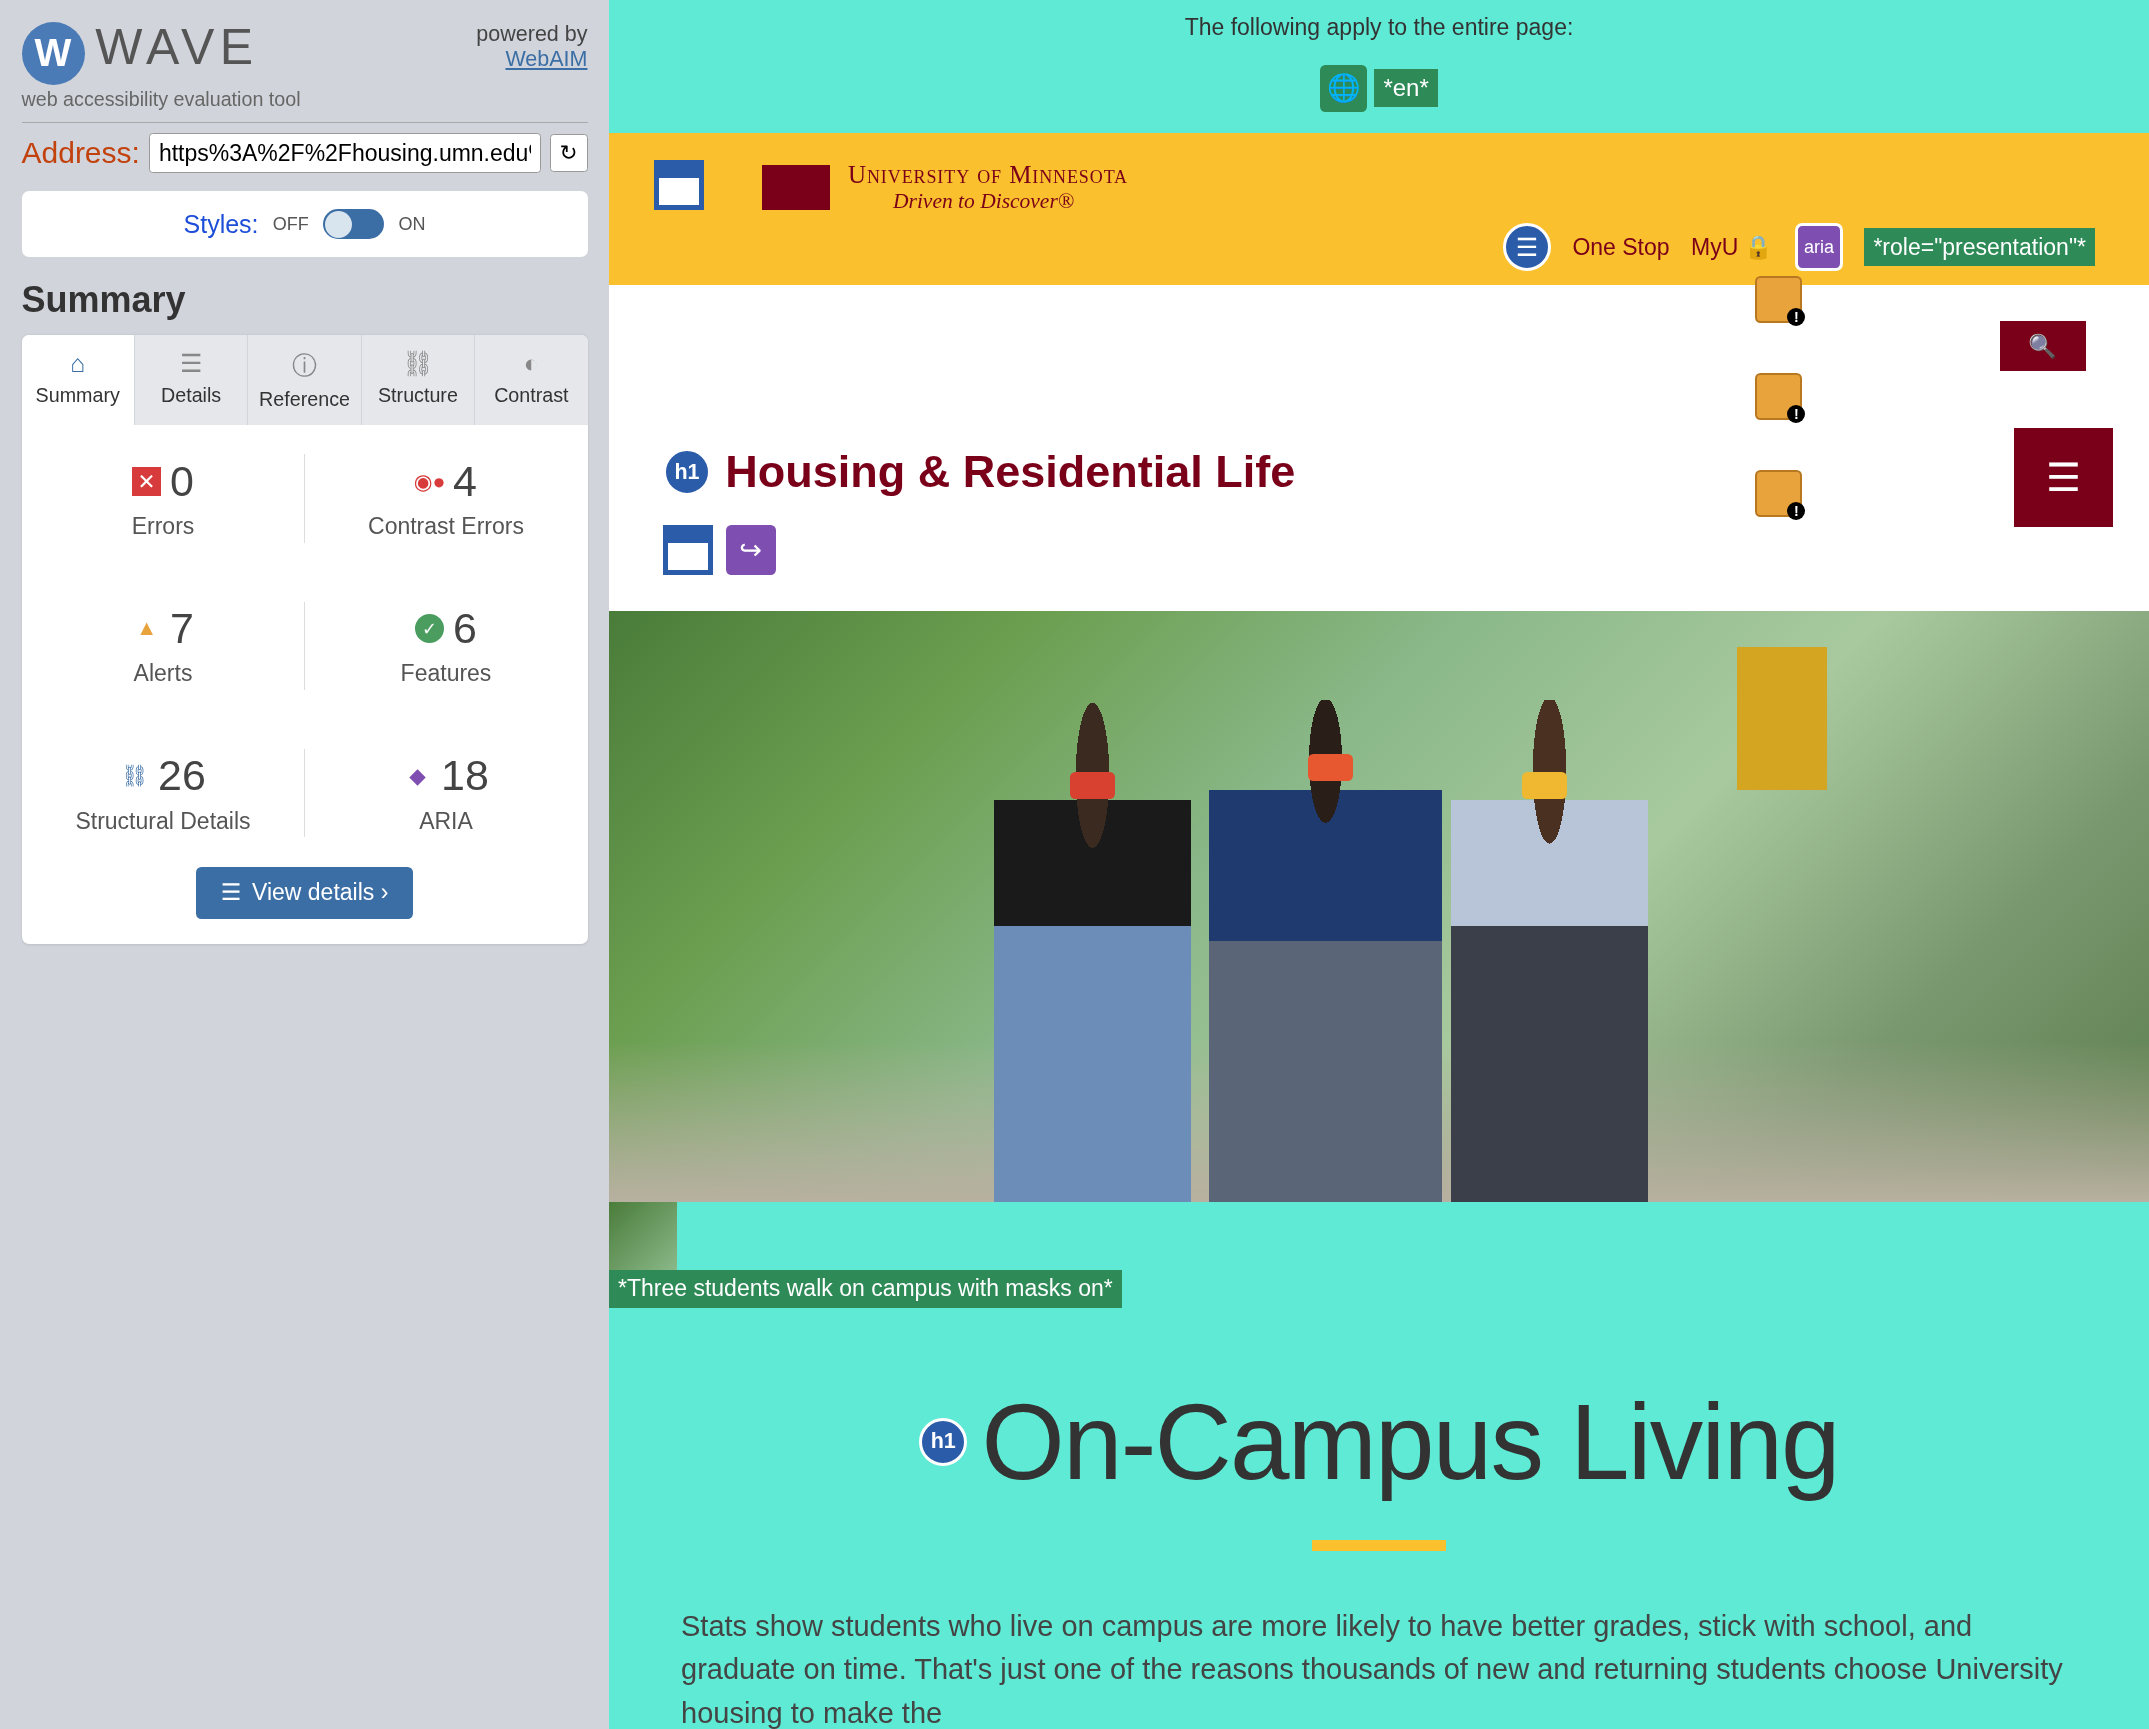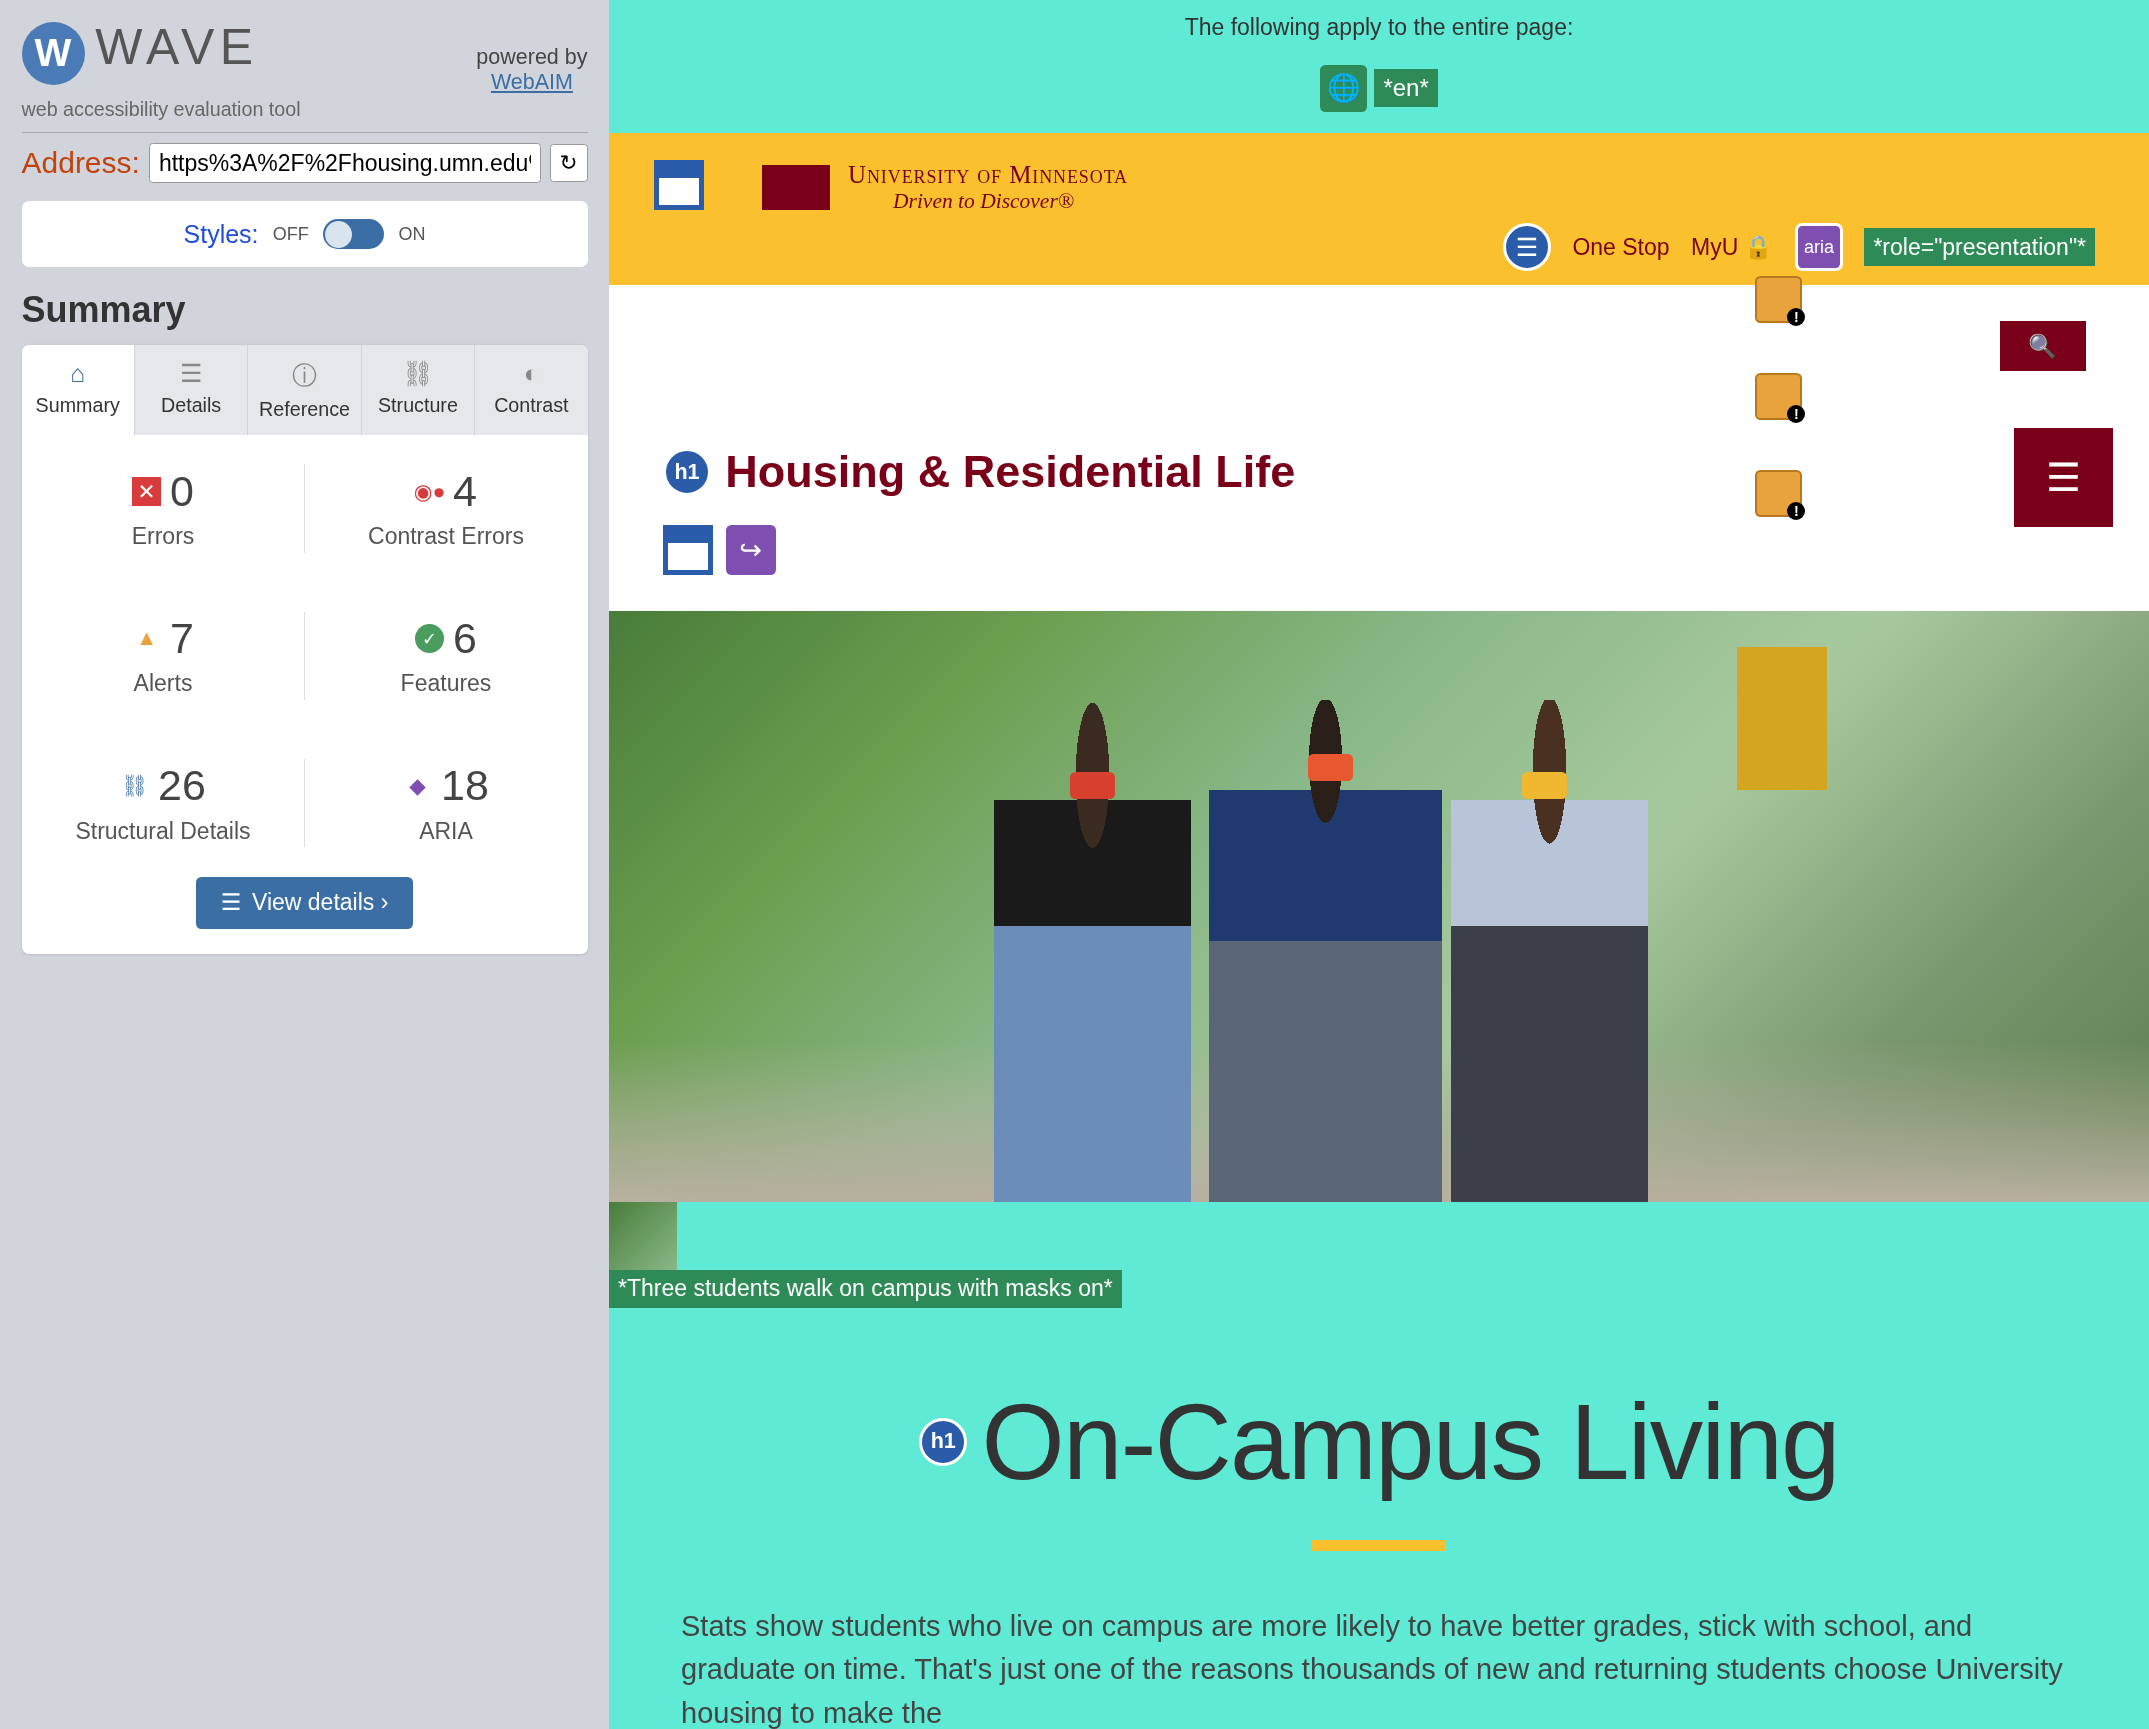--- a/index.html
+++ b/index.html
@@ -5,21 +5,21 @@
 * { margin: 0; padding: 0; box-sizing: border-box; }
 body { font-family: -apple-system, BlinkMacSystemFont, "Segoe UI", Arial, sans-serif; background: #f5f5f5; overflow: hidden; }
 .app { display: flex; width: 2149px; height: 1729px; }
 
 
 .sidebar { width: 609px; background: #d1d5db; padding: 21.5px; flex-shrink: 0; }
 .logo-row { display: flex; align-items: flex-start; justify-content: space-between; margin-bottom: 7.2px; }
 .logo-left { display: flex; align-items: flex-start; gap: 10.7px; }
 .wave-logo { width: 63px; height: 63px; background: #4a7bb7; border-radius: 50%; display: flex; align-items: center; justify-content: center; color: white; font-size: 39px; font-weight: bold; }
 .wave-title { font-size: 50px; color: #555; letter-spacing: 5.4px; font-weight: 400; line-height: 1; }
-.powered { text-align: center; font-size: 21.5px; color: #444; margin-top: 23px; }
+.powered { text-align: right; font-size: 21.5px; color: #444; }
 .powered a { color: #3b6ea5; text-decoration: underline; }
 .subtitle { font-size: 19.7px; color: #666; margin-top: -3.6px; margin-bottom: 4px; }
 .divider { border: none; border-top: 0.9px solid #aaa; margin: 10.7px 0; }
 
 .address-row { display: flex; align-items: center; gap: 9px; margin-bottom: 18px; }
 .address-label { font-size: 30px; color: #c2410c; }
 .address-input { flex: 1; font-size: 23px; padding: 5.4px 9px; border: 0.9px solid #999; border-radius: 3.6px; background: white; }
 .refresh-btn { width: 38px; height: 38px; border: 0.9px solid #999; border-radius: 3.6px; background: white; display: flex; align-items: center; justify-content: center; font-size: 21.5px; cursor: pointer; }
 
 .styles-box { background: white; border-radius: 7.2px; padding: 18px; display: flex; align-items: center; justify-content: center; gap: 14.3px; margin-bottom: 21.5px; }

